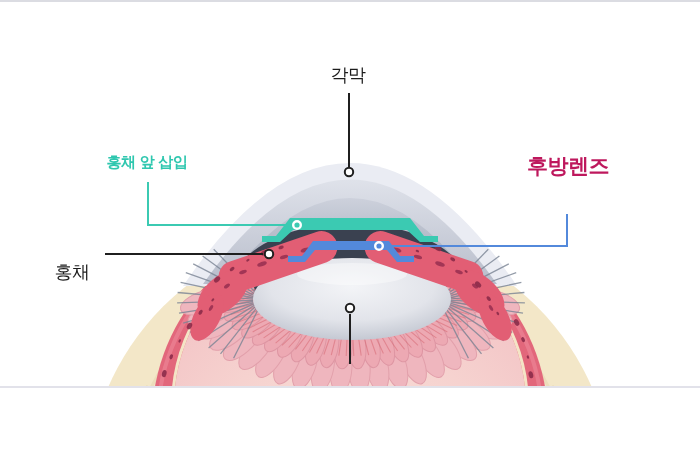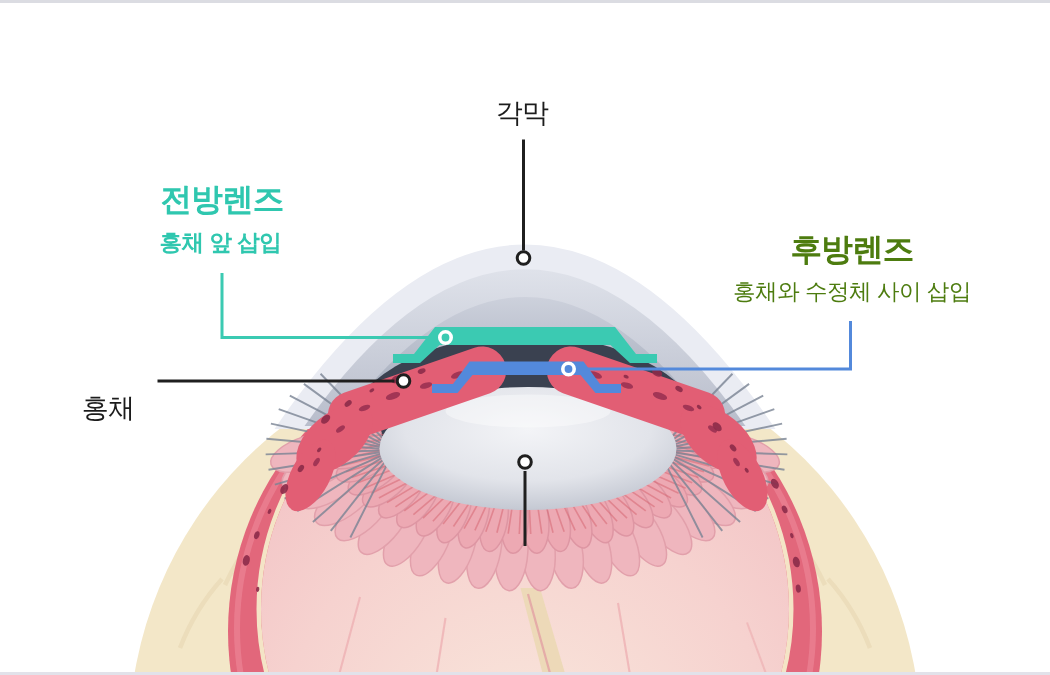--- a/index.html
+++ b/index.html
@@ -1,27 +1,27 @@
 <!DOCTYPE html>
 <html><head>
 <meta charset="utf-8">
 <style>
   html,body{margin:0;padding:0;background:#fff;}
-  .stage{position:relative;width:700px;height:450px;background:#ffffff;overflow:hidden;
+  .stage{position:relative;width:700px;height:388px;background:#ffffff;overflow:hidden;
          font-family:"Liberation Sans","DejaVu Sans",sans-serif;}
   .edge{position:absolute;left:0;width:700px;height:2px;}
   .edge.top{top:0;background:#dbdce2;}
   .edge.bottom{bottom:0;background:#e2e2ea;}
   svg.art{position:absolute;left:0;top:0;}
   .lbl{position:absolute;transform:translate(-50%,-50%);white-space:nowrap;
        color:#1c1c1c;font-size:18px;font-weight:500;letter-spacing:-0.5px;z-index:5;}
   .lbl.title{font-size:21px;font-weight:700;}
   .lbl.sub{font-size:15px;font-weight:400;letter-spacing:-0.3px;}
   .teal{color:#2fc7af;}
-  .blue{color:#4d7c0f;}
+  .blue{color:#be185d;font-family:Liberation Mono, monospace;}
 </style>
 </head>
 <body>
 
 <div class="stage">
   <svg class="art" width="700" height="450" viewBox="0 0 700 450">
     <defs>
       <radialGradient id="g-int" cx="0.5" cy="0.78" r="0.85">
         <stop offset="0" stop-color="#f9e7dc"></stop>
         <stop offset="0.55" stop-color="#f6d2cf"></stop>
@@ -323,24 +323,22 @@
       <path d="M148,182 L148,225 L292,225" stroke-width="2" fill="none" stroke="#3bcab2"></path>
       <circle cx="297" cy="225" r="3.8" fill="none" stroke="#ffffff" stroke-width="2.4"></circle>
 
       <path d="M567,214 L567,246 L385,246" stroke-width="2" fill="none" stroke="#5389db"></path>
       <circle cx="379" cy="246" r="3.8" fill="none" stroke="#ffffff" stroke-width="2.4"></circle>
     </g>
   </svg>
 
   <div class="lbl" style="left:348px;top:75px;">각막</div>
 
-  <div class="lbl title teal" style="left:148px;top:133px;">전방렌즈</div>
   <div class="lbl sub teal" style="left:147px;top:162px;font-weight:bold;">홍채 앞 삽입</div>
 
   <div class="lbl title blue" style="left:568px;top:166px;">후방렌즈</div>
-  <div class="lbl sub blue" style="left:568px;top:195px;">홍채와 수정체 사이 삽입</div>
 
   <div class="lbl" style="left:72px;top:272px;">홍채</div>
 
 
   <div class="edge top"></div>
   <div class="edge bottom"></div>
 </div>
 
 </body></html>

